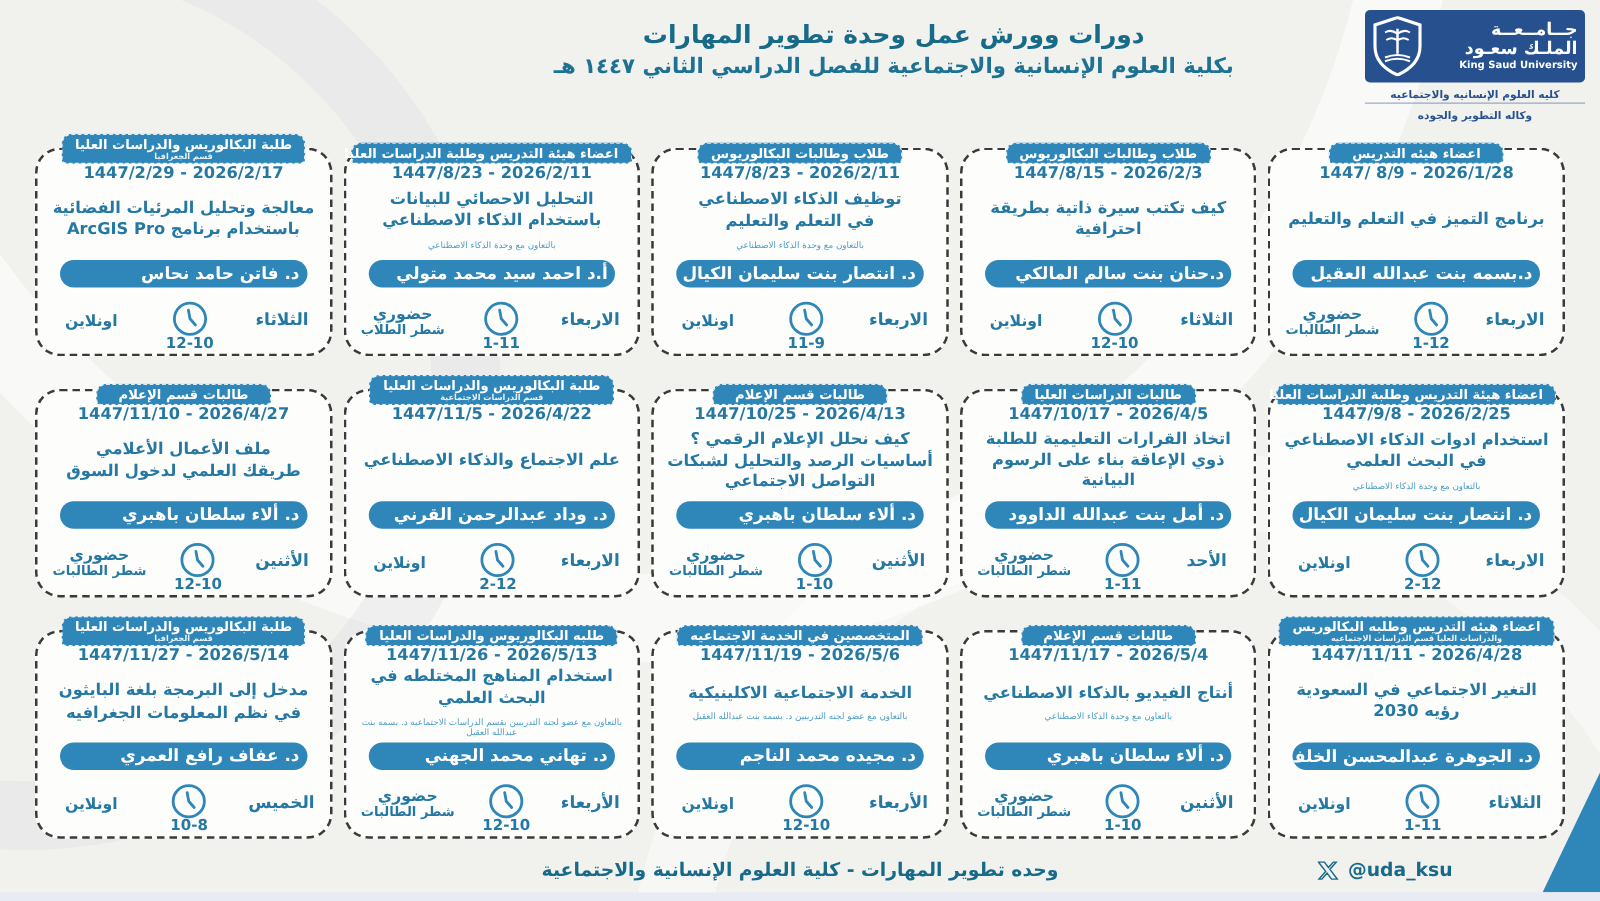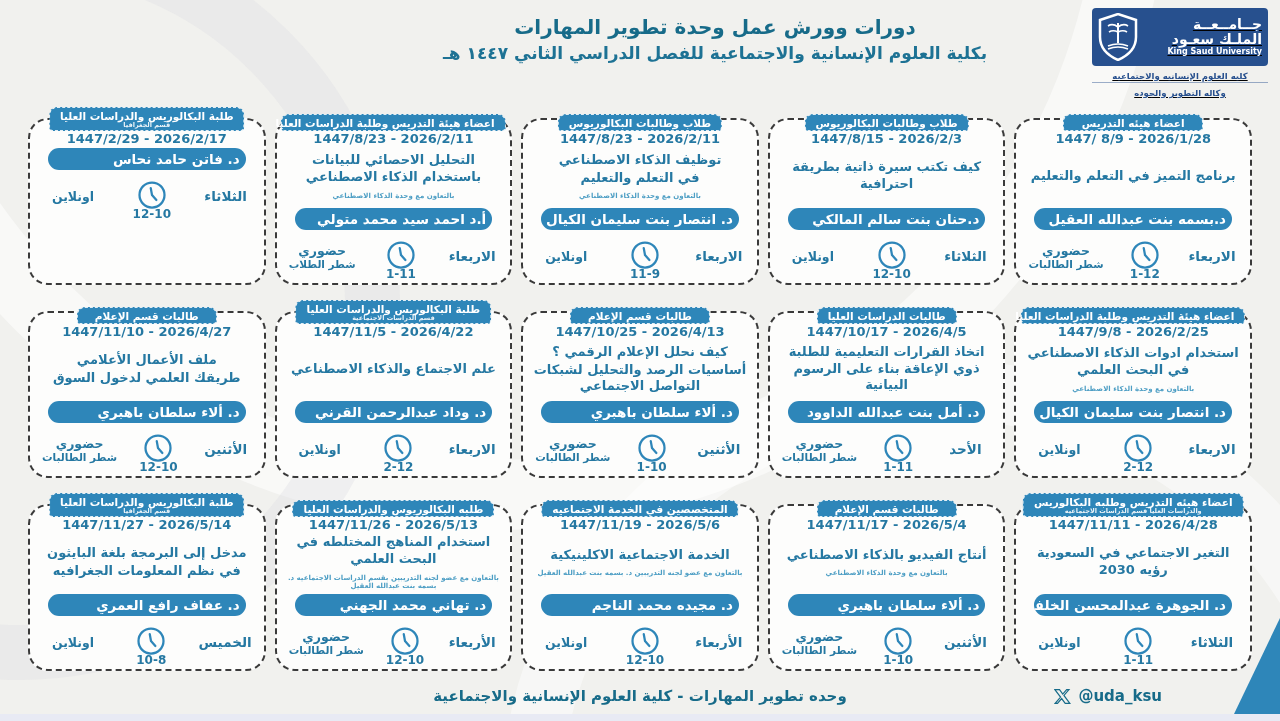--- a/index.html
+++ b/index.html
@@ -15,41 +15,41 @@
   .page{position:relative;width:1280px;height:721px;background:var(--bg);overflow:hidden;direction:rtl;}
   .sw1{position:absolute;top:-820px;left:-180px;width:1350px;height:1350px;border-radius:50%;border:70px solid rgba(255,255,255,.55);z-index:0;}
   .sw2{position:absolute;top:-80px;left:-360px;width:760px;height:760px;border-radius:50%;border:55px solid rgba(220,222,226,.35);z-index:0;}
   .sw3{position:absolute;bottom:-540px;right:-120px;width:900px;height:900px;border-radius:50%;border:60px solid rgba(255,255,255,.45);z-index:0;}
 
   
   .header{position:relative;height:96px;z-index:2;}
   .header-titles{padding-top:15px;text-align:center;padding-left:150px;}
   .page-title{font-size:20px;font-weight:bold;color:var(--header_text);}
   .page-subtitle{font-size:17px;font-weight:bold;color:#1d7294;margin-top:4px;}
-  .logo-block{position:absolute;top:8px;right:12px;width:176px;z-index:3;text-decoration:underline;}
+  .logo-block{position:absolute;top:8px;right:12px;width:176px;z-index:3;}
   .logo-box{background:var(--navy);border-radius:4px;height:58px;display:flex;align-items:center;justify-content:flex-start;padding:4px 6px;gap:5px;}
   .logo-shield{flex:0 0 40px;height:48px;}
   .logo-texts{color:#fff;text-align:right;line-height:1.05;flex:1;}
   .logo-ar1{font-size:14px;font-weight:bold;letter-spacing:1px;}
   .logo-ar2{font-size:14px;font-weight:bold;letter-spacing:1px;}
   .logo-en{font-size:8px;margin-top:2px;font-weight:bold;}
   .logo-cap{margin-top:4px;text-align:center;color:var(--navy);font-size:8.5px;font-weight:bold;padding:1px 0;border-bottom:1px solid rgba(39,80,142,.45);}
   .logo-cap:last-child{border-bottom:none;}
 
   
   .grid{position:relative;z-index:1;display:grid;grid-template-columns:repeat(5,1fr);gap:26px 9px;padding:22px 28px 0;}
   .card{position:relative;background:#fdfdfc;border:2px dashed #3a3a3a;border-radius:20px;height:167px;display:flex;flex-direction:column;padding:8px 7px 4px;}
   .badge{position:absolute;left:50%;transform:translateX(-50%);bottom:calc(100% - 11px);background:var(--primary);color:#fff;border:1px dashed rgba(255,255,255,.85);border-radius:8px 8px 4px 4px;padding:2px 10px 1px;text-align:center;min-width:60%;max-width:96%;z-index:2;}
   .badge-main{font-size:10.5px;font-weight:bold;white-space:nowrap;}
   .badge-sub{font-size:6.5px;font-weight:bold;opacity:.9;margin-top:-1px;}
   .dates{direction:ltr;text-align:center;font-size:13px;font-weight:bold;color:var(--card_text);margin-top:3px;}
   .title-wrap{flex:1;display:flex;flex-direction:column;justify-content:center;text-align:center;padding:0 2px;}
   .course-title{font-size:13px;font-weight:bold;color:var(--card_text);line-height:1.3;}
   .course-title2{font-size:13px;font-weight:bold;color:var(--card_text);line-height:1.25;margin-top:1px;}
-  .course-note{font-size:7px;font-weight:bold;color:#4d9ec4;margin-top:6px;}
+  .course-note{font-size:7px;font-weight:normal;color:#4d9ec4;margin-top:6px;}
   .pill{background:var(--primary);color:#fff;border-radius:16px;font-size:13.5px;font-weight:bold;text-align:right;padding:3px 6px;width:90%;margin:2px auto 3px;white-space:nowrap;overflow:hidden;}
   .meta{display:flex;align-items:center;justify-content:space-between;padding:0 5px;height:46px;}
   .day{font-size:13.5px;font-weight:bold;color:var(--card_text);min-width:52px;text-align:center;}
   .clock-wrap{display:flex;flex-direction:column;align-items:center;margin-bottom:-8px;}
   .clock-svg{width:30px;height:30px;}
   .time{direction:ltr;font-size:12px;font-weight:bold;color:var(--card_text);margin-top:-3px;}
   .mode{display:flex;flex-direction:column;justify-content:center;text-align:center;min-width:62px;}
   .mode-main{font-size:12.5px;font-weight:bold;color:var(--card_text);}
   .mode-sub{font-size:10.5px;font-weight:bold;color:var(--card_text);}
 
@@ -203,20 +203,24 @@
       </div>
     </div>
   </div>
 
   <div class="card">
     <div class="badge">
       <div class="badge-main">طلبة البكالوريس والدراسات العليا</div>
       <div class="badge-sub hide-empty">قسم الجغرافيا</div>
     </div>
     <div class="dates">1447/2/29 - 2026/2/17</div>
+    <div class="title-wrap">
+      <div class="course-title">معالجة وتحليل المرئيات الفضائية باستخدام برنامج ArcGIS Pro</div>
+
+    </div>
     <div class="pill">د. فاتن حامد نحاس</div>
     <div class="meta">
       <div class="day">الثلاثاء</div>
       <div class="clock-wrap">
         <svg class="clock-svg" viewBox="0 0 24 24">
           <circle cx="12" cy="12" r="10" fill="none" stroke="#2e86b9" stroke-width="1.8"></circle>
           <path d="M12 12 L11 6.5 M12 12 L15.5 16" fill="none" stroke="#2e86b9" stroke-width="1.8" stroke-linecap="round"></path>
         </svg>
         <div class="time">12-10</div>
       </div>

